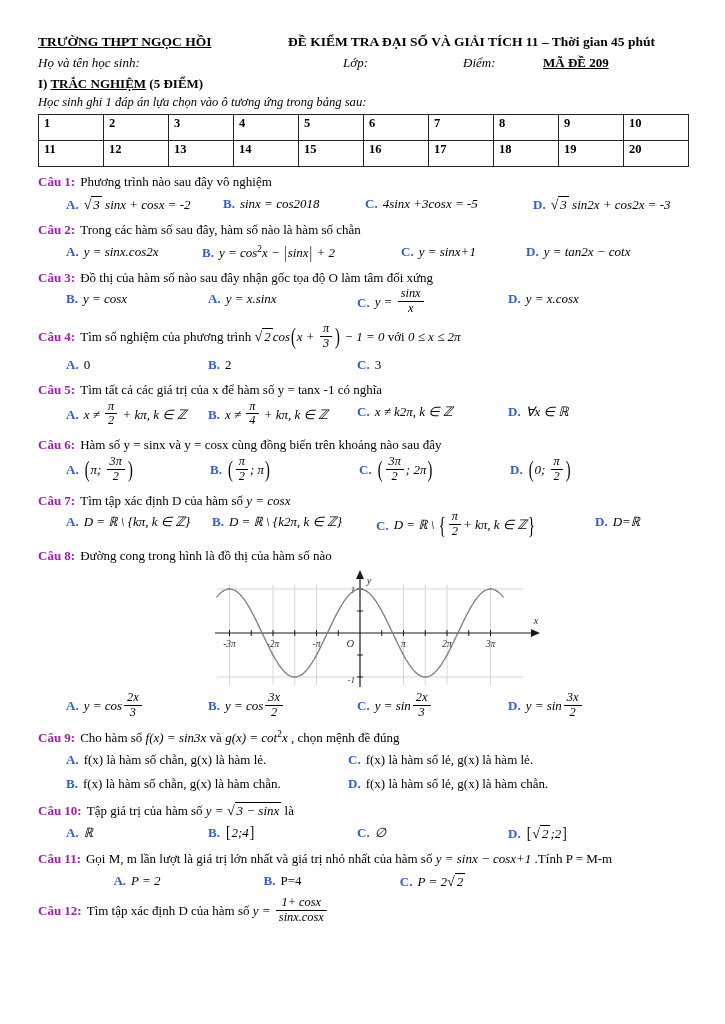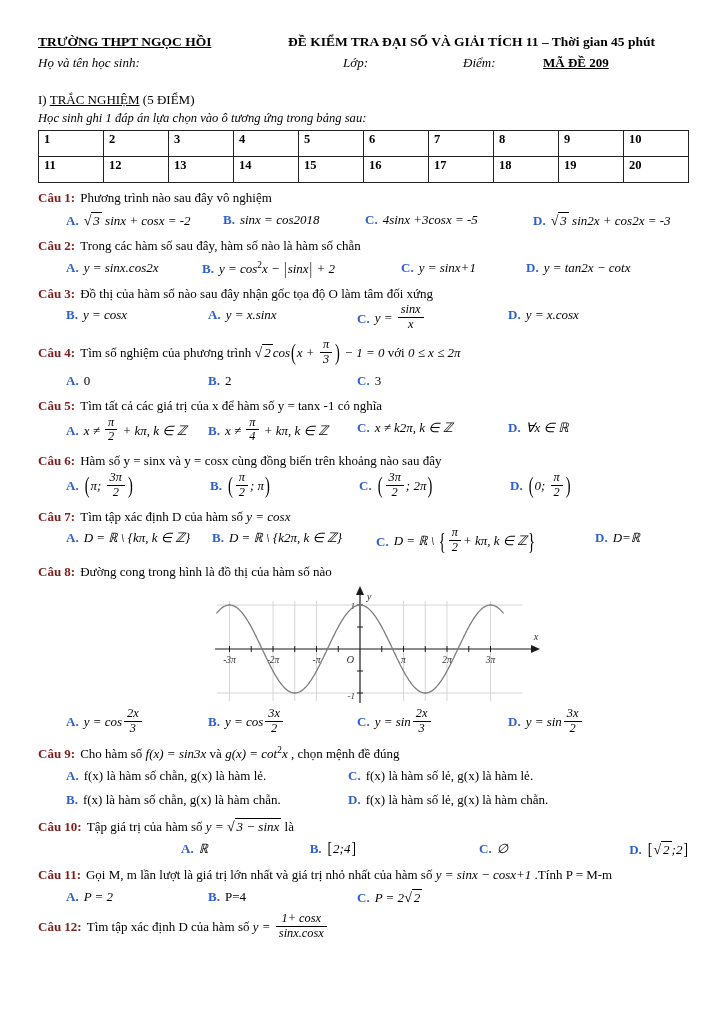--- a/index.html
+++ b/index.html
@@ -6,29 +6,29 @@
   .page{width:725px;height:1024px;box-sizing:border-box;padding:34px 36px 4px 38px;
         font-family:"Liberation Serif",serif;font-size:13px;color:#000;overflow:hidden;position:relative;}.u{text-decoration:underline}
   .hdr{display:flex;align-items:baseline}
   .school{font-weight:bold;text-decoration:underline;font-size:13.5px;width:250px;flex:none}
   .extitle{font-weight:bold;font-size:13.5px;flex:1}
   .inforow{display:flex;margin-top:5px}
   .f-name{font-style:italic;width:305px;flex:none}
   .f-lop{font-style:italic;width:120px;flex:none}
   .f-diem{font-style:italic;width:80px;flex:none}
   .f-code{font-weight:bold;text-decoration:underline}
-  .sect{font-weight:normal;margin-top:21px}
+  .sect{font-weight:bold;margin-top:5px}
   .note{font-style:italic;margin-top:3px;font-size:12.6px}
   table.anstab{border-collapse:collapse;width:100%;margin-top:4px;table-layout:fixed}
   .anstab td{border:1px solid #222;height:24px;vertical-align:top;padding:1px 0 0 5px;
              font-weight:bold;font-size:12.5px}
   #questions{margin-top:3px}
   .question{margin-top:6px}
   .qline{line-height:1.45}
-  .qlabel{font-weight:bold;color:#7f1d1d;margin-right:5px}
+  .qlabel{font-weight:bold;color:#a21caf;margin-right:5px}
   .rm{font-family:"Liberation Serif",serif;font-style:normal}
   .mt{font-family:"Liberation Serif",serif;font-style:italic}
   .opts{display:grid;padding-left:28px;margin-top:2px;row-gap:4px}
   .opt{line-height:1.5;min-height:20px}
   .olabel{font-weight:bold;color:#3060cc;margin-right:5px}
   sup.sp{font-size:0.72em}
   .frac{display:inline-flex;flex-direction:column;vertical-align:middle;text-align:center;
         font-size:0.95em;line-height:1.12;margin:0 2px;transform:translateY(-2px);font-style:italic}
   .fn{display:block;padding:0 3px}
   .fd{display:block;border-top:1px solid #000;padding:0 3px}
@@ -249,30 +249,30 @@
         <div class="qline"><span class="qlabel">Câu 9:</span><span class="rm">Cho hàm số  </span><span class="mt">f(x) = sin3x</span><span class="rm">  và  </span><span class="mt">g(x) = cot</span><sup class="sp">2</sup><span class="mt">x</span><span class="rm"> , chọn mệnh đề đúng</span></div>
         <div class="opts" style="grid-template-columns: 282px auto;">
           <div class="opt"><span class="olabel">A.</span><span class="rm">f(x) là hàm số chẵn, g(x) là hàm lẻ.</span></div>
           <div class="opt"><span class="olabel">C.</span><span class="rm">f(x) là hàm số lẻ, g(x) là hàm lẻ.</span></div>
           <div class="opt"><span class="olabel">B.</span><span class="rm">f(x) là hàm số chẵn, g(x) là hàm chẵn.</span></div>
           <div class="opt"><span class="olabel">D.</span><span class="rm">f(x) là hàm số lẻ, g(x) là hàm chẵn.</span></div>
         </div>
       </div>
       <div class="question">
         <div class="qline"><span class="qlabel">Câu 10:</span><span class="rm">Tập giá trị của hàm số  </span><span class="mt">y = </span><span class="sq"><span class="rad">√</span><span class="vinc"><span class="mt">3 − sinx</span></span></span><span class="rm">  là</span></div>
-        <div class="opts" style="grid-template-columns: 142px 149px 151px auto; text-align: right;">
+        <div class="opts" style="grid-template-columns: 142px 149px 151px auto;">
           <div class="opt"><span class="olabel">A.</span><span class="mt">ℝ</span></div>
           <div class="opt"><span class="olabel">B.</span><span class="bk">[</span><span class="mt">2;4</span><span class="bk">]</span></div>
           <div class="opt"><span class="olabel">C.</span><span class="mt">∅</span></div>
           <div class="opt"><span class="olabel">D.</span><span class="bk">[</span><span class="sq"><span class="rad">√</span><span class="vinc"><span class="mt">2</span></span></span><span class="mt">;2</span><span class="bk">]</span></div>
         </div>
       </div>
       <div class="question">
         <div class="qline"><span class="qlabel">Câu 11:</span><span class="rm">Gọi M, m  lần lượt là giá trị lớn nhất và giá trị nhỏ nhất của hàm số  </span><span class="mt">y = sinx − cosx+1</span><span class="rm"> .Tính P = M-m</span></div>
-        <div class="opts" style="grid-template-columns: 142px 149px 151px auto;">
+        <div class="opts" style="grid-template-columns: 142px 149px 151px auto; text-align: center;">
           <div class="opt"><span class="olabel">A.</span><span class="mt">P = 2</span></div>
           <div class="opt"><span class="olabel">B.</span><span class="rm">P=4</span></div>
           <div class="opt"><span class="olabel">C.</span><span class="mt">P = 2</span><span class="sq"><span class="rad">√</span><span class="vinc"><span class="mt">2</span></span></span></div>
         </div>
       </div>
       <div class="question">
         <div class="qline"><span class="qlabel">Câu 12:</span><span class="rm">Tìm tập xác định D của hàm số  </span><span class="mt">y = </span><span class="frac">
             <span class="fn"><span class="mt">1+ cosx</span></span>
             <span class="fd"><span class="mt">sinx.cosx</span></span>
           </span></div>

